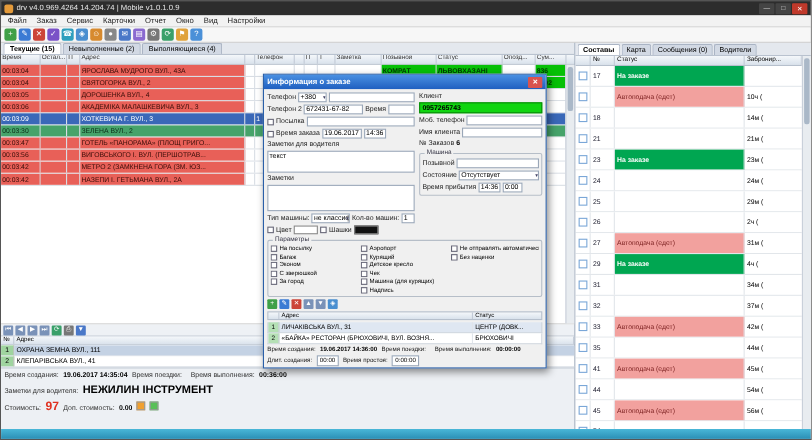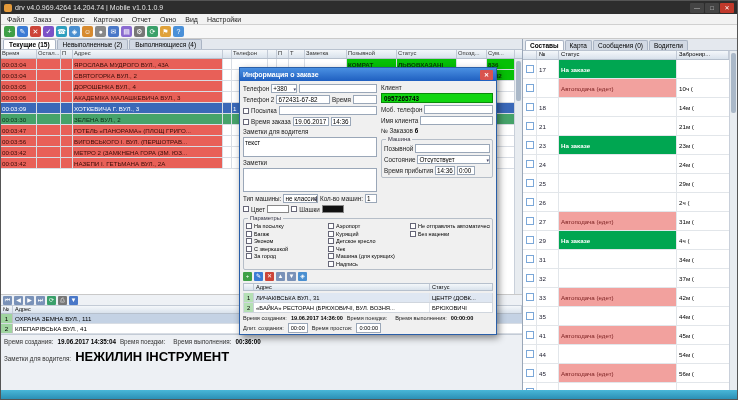--- a/index.html
+++ b/index.html
@@ -49,21 +49,21 @@
 .ehead>span:nth-of-type(1){width:12px}.ehead>span:nth-of-type(2){width:330px}.ehead>span:nth-of-type(3){flex:1}
 .erow{height:10px;display:flex;font-size:6.2px;border-bottom:1px solid #d8dde4;background:#fff}
 .erow.selected .eaddr,.erow.selected .estat{background:#c4d2e4}
 .enum{width:12px;background:#9fd49f;border-right:1px solid #c0c0c0;text-align:center;line-height:10px}
 .eaddr{width:330px;border-right:1px solid #d8dde4;padding-left:2px;overflow:hidden;white-space:nowrap;line-height:10px}
 .estat{flex:1;padding-left:2px;overflow:hidden;white-space:nowrap;line-height:10px}
 .details{height:56px;background:#edf0f4;border-top:1px solid #c3cbd6;font-size:6.3px;padding:3px 3px;display:flex;flex-direction:column;gap:4px;flex:none}
 .dline{display:flex;gap:4px;align-items:baseline}
 .dlab{color:#333;white-space:nowrap}
 .dval{font-weight:bold;white-space:nowrap}
-.notes-big{font-weight:bold;font-size:13px}
+.notes-big{font-weight:bold;font-size:10px}
 .cost-big{color:#e03020;font-weight:bold;font-size:11px}
 .ind{width:8px;height:8px;border:1px solid #999;flex:none}
 .ind.orange{background:#f0a030}.ind.green{background:#58c058}
 .right{flex:1;display:flex;flex-direction:column;background:#fff;min-width:0}
 .rtabs{height:12px;display:flex;gap:1px;background:#e4e8ee;border-bottom:1px solid #b9c2cf;font-size:6.5px;padding:1px 2px 0;align-items:flex-end;flex:none}
 .rtab{padding:1px 4px;background:#d2d9e4;border:1px solid #aab4c4;border-bottom:none;border-radius:2px 2px 0 0;white-space:nowrap}
 .rtab.active{background:#fff;font-weight:bold}
 .rbody{flex:1;display:flex;min-height:0}
 .rtable{flex:1;min-width:0;overflow:hidden}
 .rhead{height:9px;display:flex;background:linear-gradient(#f4f7fa,#d9e2ec);border-bottom:1px solid #b6c0cd;font-size:5.8px}
@@ -403,20 +403,28 @@
           <span class="dval">19.06.2017 14:35:04</span>
           <span class="dlab">Время поездки:</span>
           <span class="dval"></span>
           <span class="dlab">Время выполнения:</span>
           <span class="dval">00:36:00</span>
         </div>
         <div class="dline">
           <span class="dlab">Заметки для водителя:</span>
           <span class="notes-big">НЕЖИЛИН ІНСТРУМЕНТ</span>
         </div>
+        <div class="dline">
+          <span class="dlab">Стоимость:</span>
+          <span class="cost-big">97</span>
+          <span class="dlab">Доп. стоимость:</span>
+          <span class="dval">0.00</span>
+          <span class="ind orange"></span>
+          <span class="ind green"></span>
+        </div>
       </div>
     </div>
 
     <div class="right">
       <div class="rtabs">
 
       <span class="rtab active">Составы</span>
           <span class="rtab">Карта</span>
           <span class="rtab">Сообщения (0)</span>
           <span class="rtab">Водители</span>

